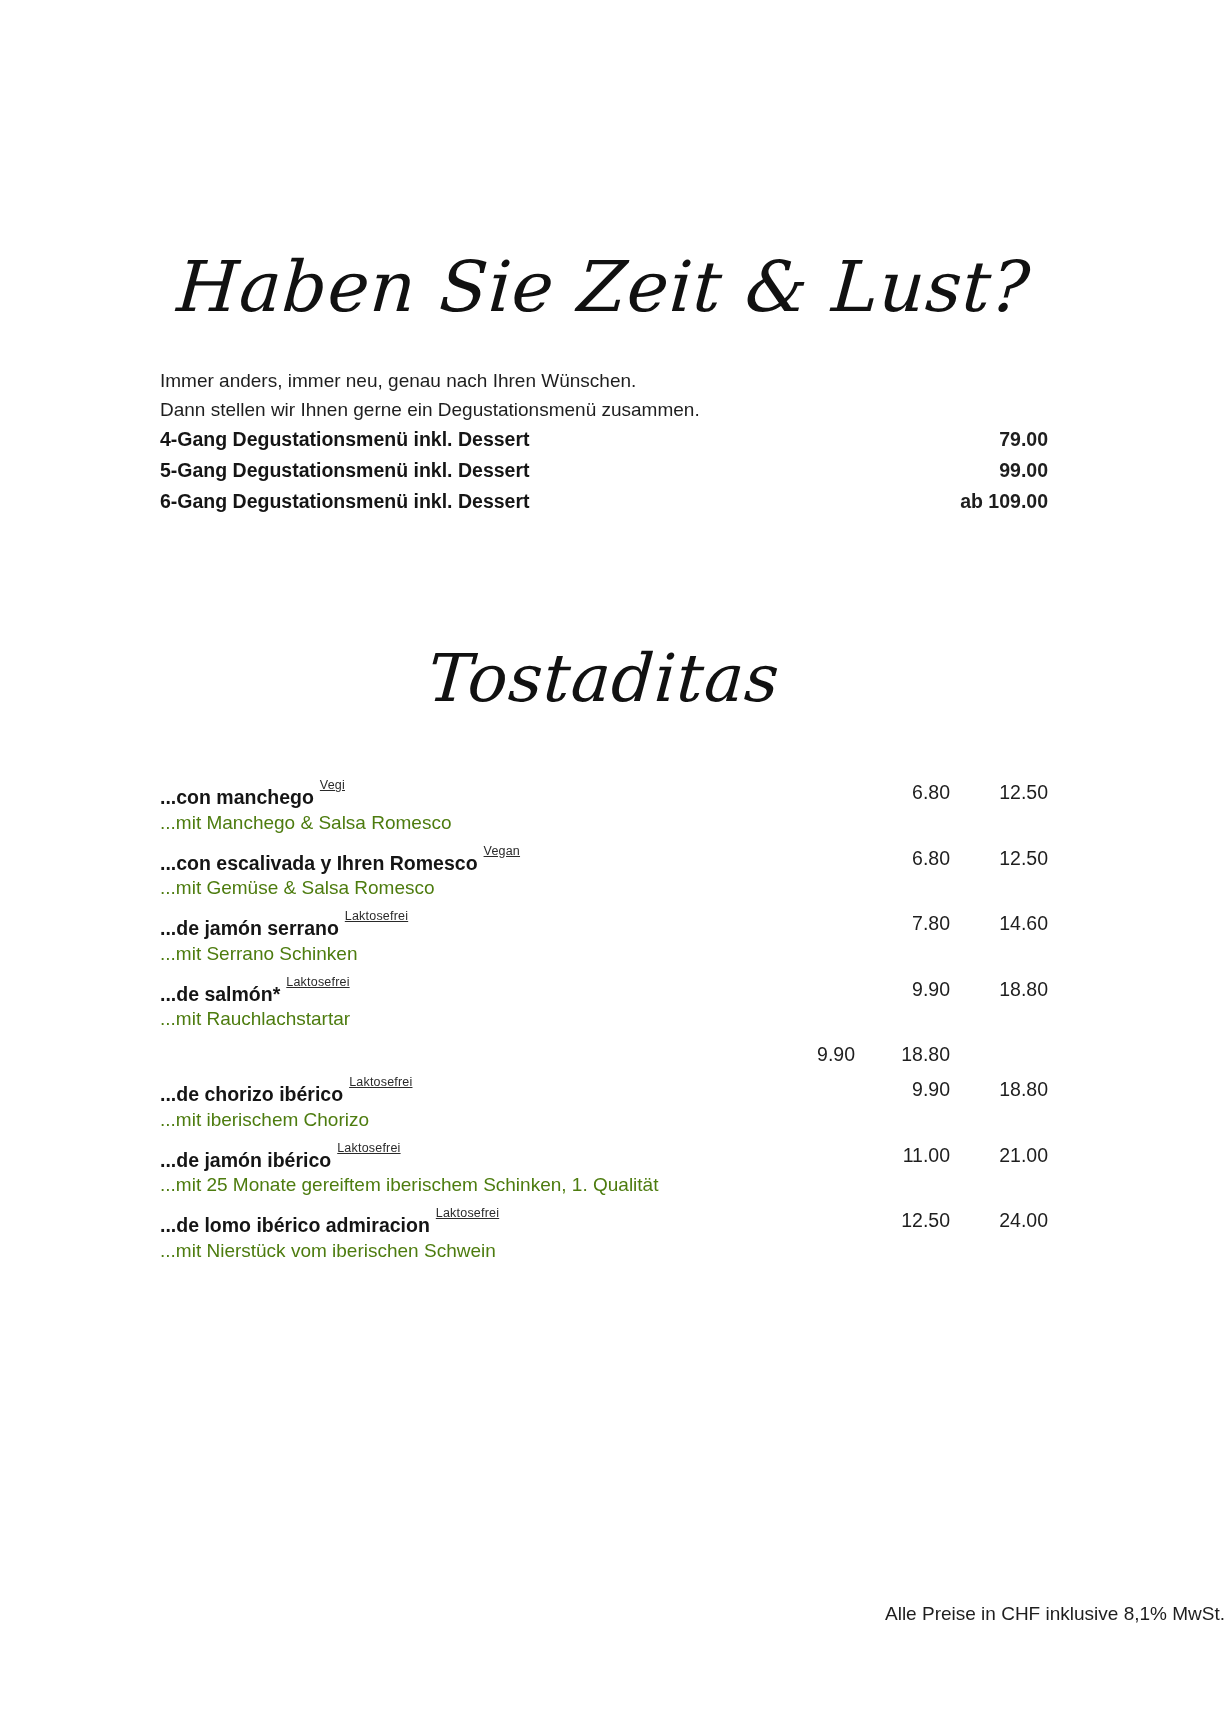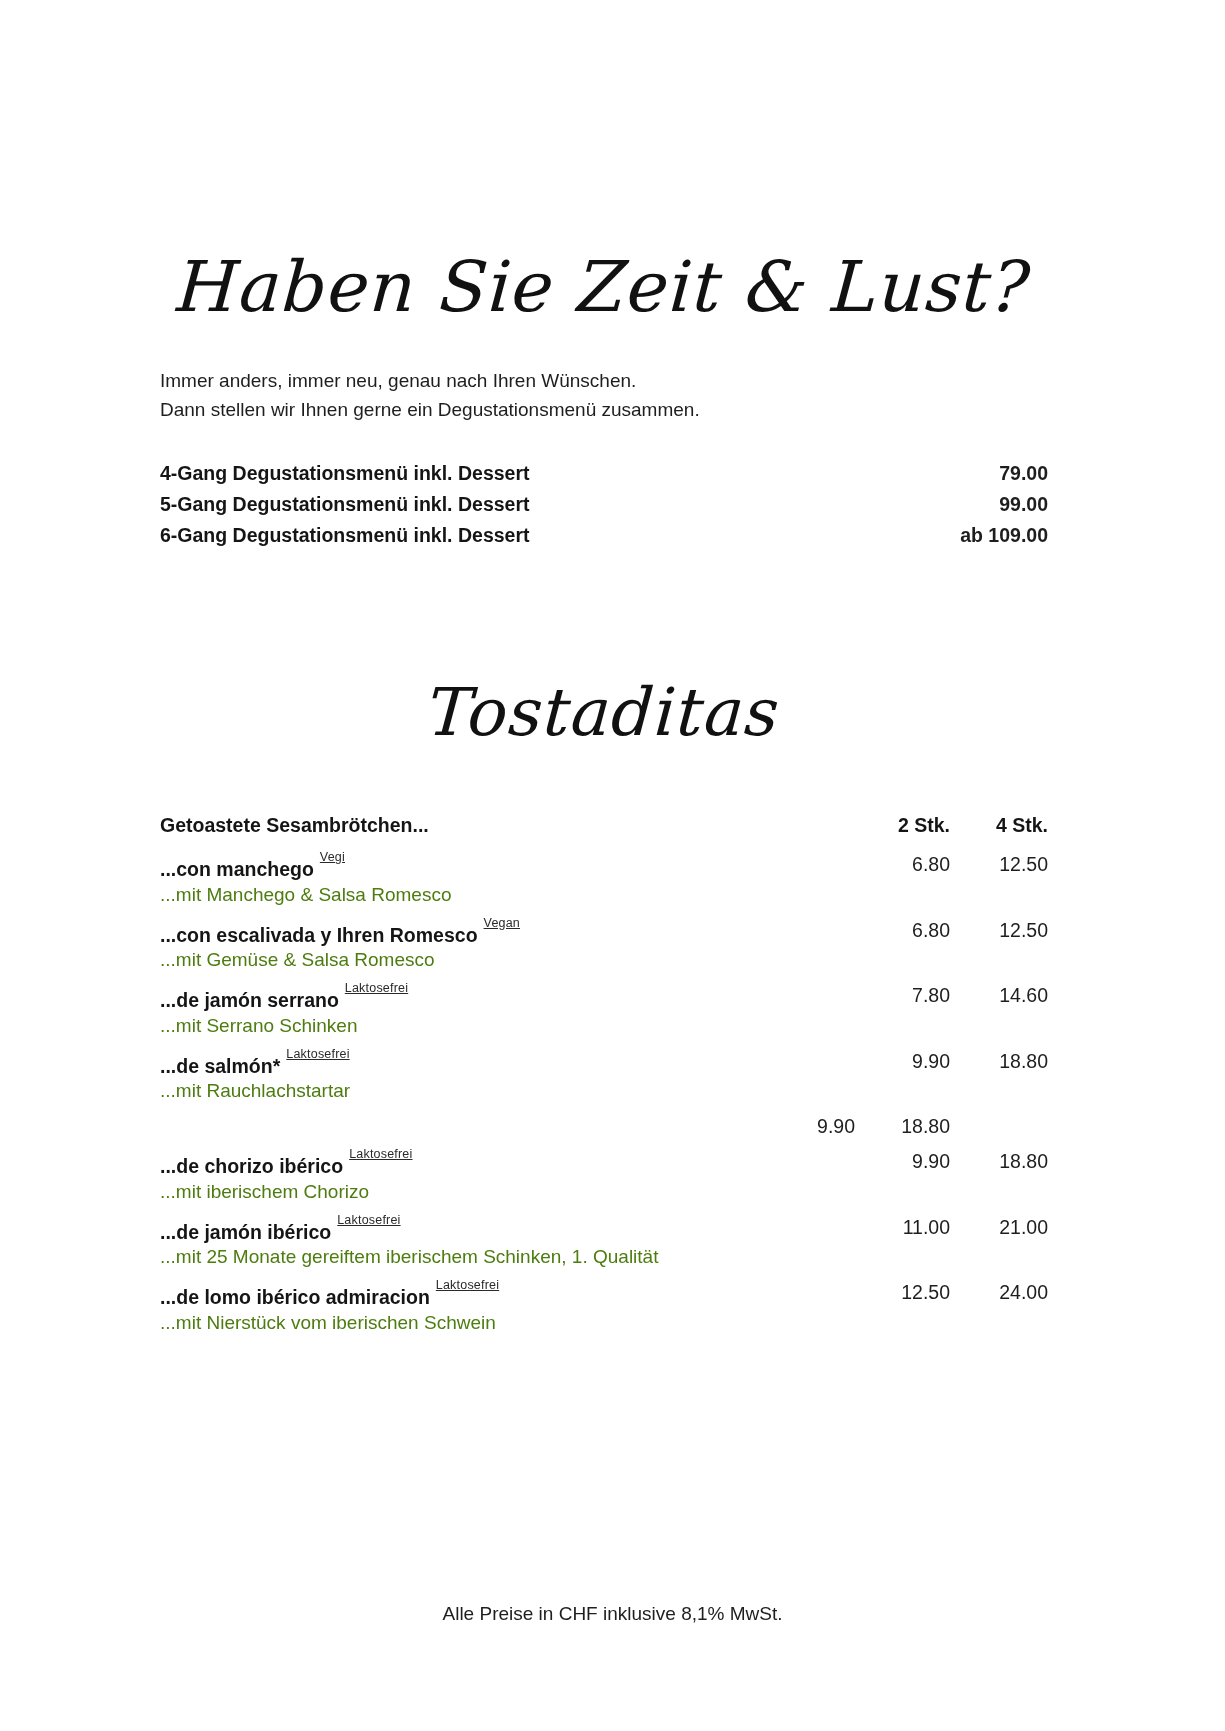--- a/index.html
+++ b/index.html
@@ -31,21 +31,21 @@
     line-height: 110px;
     margin-top: 232px;
     margin-bottom: 24px;
     transform: skewX(-4deg);
   }
   .intro-line {
     font-size: 19px;
     line-height: 29px;
     color: #1e1e1e;
   }
-  .deg-list { margin-top: 34px; }
+  .deg-list { }
   .deg-row {
     display: flex;
     justify-content: space-between;
     align-items: baseline;
     font-size: 19.5px;
     line-height: 31px;
   }
   .deg-name { font-weight: bold; color: #151515; }
   .deg-price { font-weight: bold; color: #1e1e1e; }
   .title-tostaditas {
@@ -95,21 +95,21 @@
   .tost-price {
     font-size: 19.5px;
     line-height: 26px;
     color: #1e1e1e;
   }
   .footer {
     position: absolute;
     left: 0;
     top: 1603px;
     width: 1225px;
-    text-align: center;
+    text-align: right;
     font-size: 19px;
     color: #1e1e1e;
   }
 </style>
 </head>
 <body>
 
 <div class="content">
 
   <div>
@@ -131,25 +131,20 @@
         <span class="deg-price">ab 109.00</span>
       </div>
     </div>
   </div>
 
   <div>
     <h2 class="script-title title-tostaditas">Tostaditas</h2>
 
     <div class="tost-table">
 
-      <div class="tost-grid tost-header">
-        <div>Getoastete Sesambrötchen...</div>
-        <div class="col-right">2 Stk.</div>
-        <div class="col-right">4 Stk.</div>
-      </div>
 
       <div class="tost-grid tost-row">
         <div>
           <div class="tost-name"><span>...con manchego</span><sup class="diet-tag">Vegi</sup></div>
           <div class="tost-desc">...mit Manchego &amp; Salsa Romesco</div>
         </div>
         <div class="tost-price col-right">6.80</div>
         <div class="tost-price col-right">12.50</div>
       </div>
 

